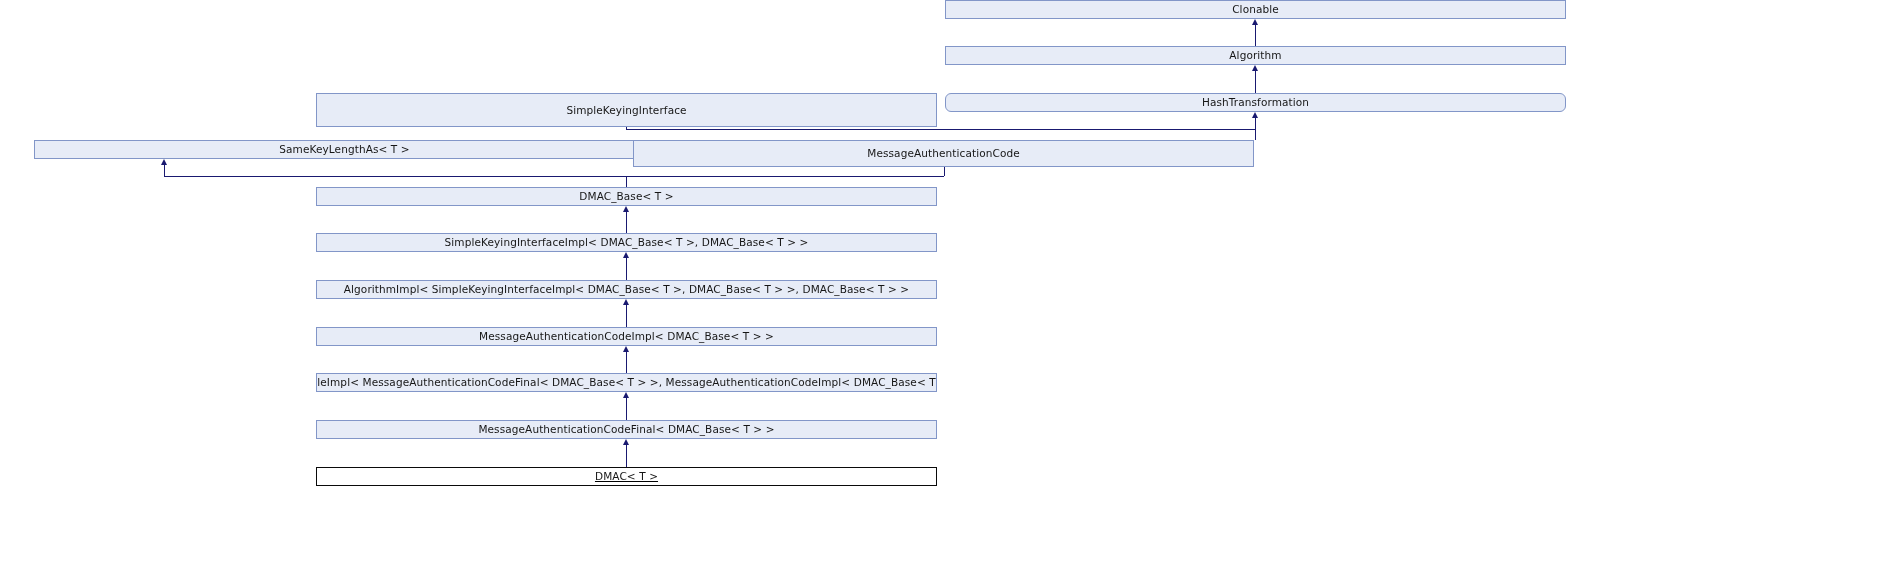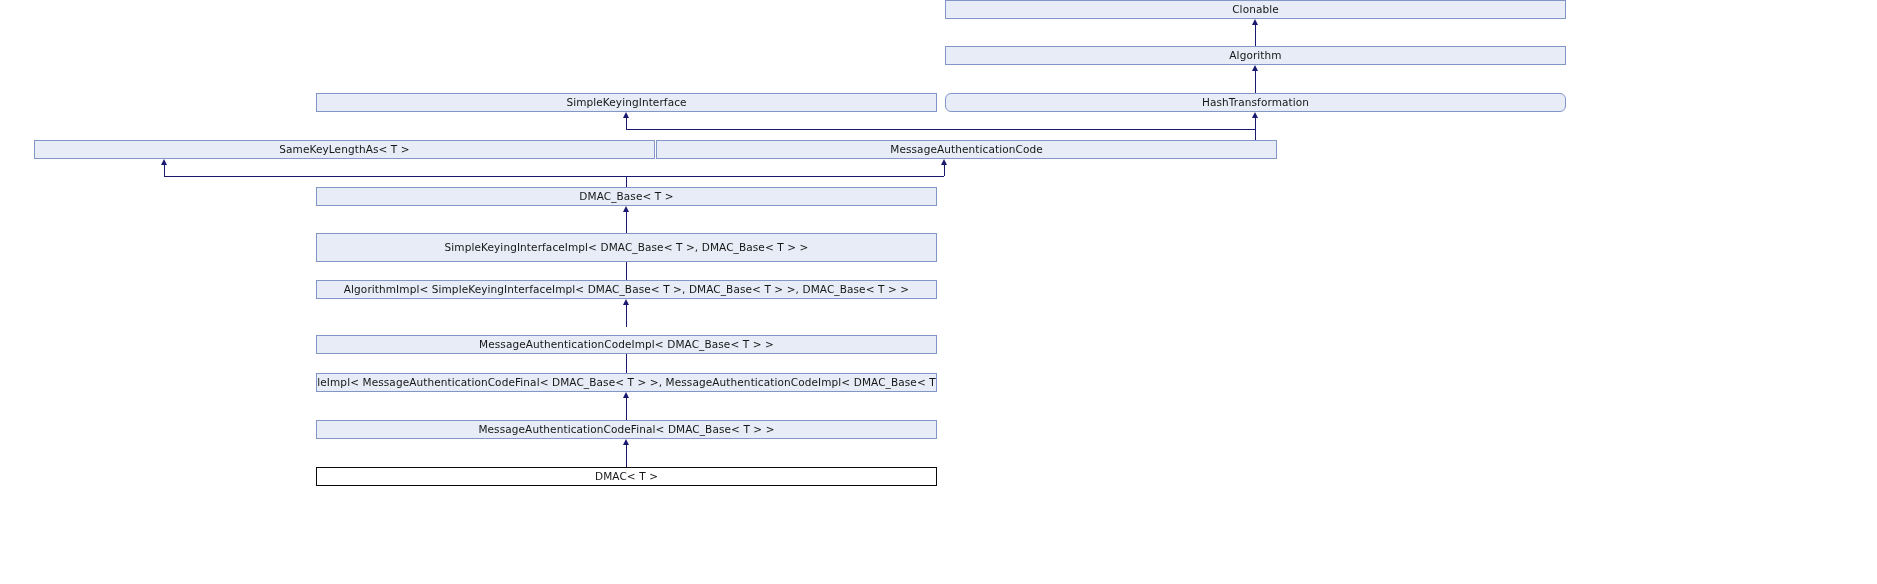--- a/index.html
+++ b/index.html
@@ -1,21 +1,21 @@
 <!DOCTYPE html>
 <html><head>
 <meta charset="utf-8">
 <style>
   html,body{margin:0;padding:0;background:#ffffff;}
   body{font-family:"DejaVu Sans","Liberation Sans",sans-serif;}
   #diagram{position:relative;width:1877px;height:584px;background:#ffffff;overflow:hidden;}
   .node{position:absolute;box-sizing:border-box;background:#e7ecf7;border:1px solid #8296c8;
         display:flex;align-items:center;justify-content:center;overflow:hidden;white-space:nowrap;}
   .node .lbl{font-size:10.5px;color:#161616;line-height:1;letter-spacing:0.1px;}
-  .node.focus{border:1px solid #0a0a0a;background:#ffffff;}
+  .node.focus{border:1px solid #0a0a0a;background:#ffffff;text-decoration:underline;}
   .edge{position:absolute;background:#191970;}
   .edge.v{width:1px;}
   .edge.h{height:1px;}
   .arrow{position:absolute;width:0;height:0;border-left:3.5px solid transparent;
          border-right:3.5px solid transparent;border-bottom:6px solid #191970;}
 </style>
 </head>
 <body>
 
 <div id="diagram">
@@ -51,42 +51,42 @@
       <div class="edge v" style="left: 626px; top: 445px; height: 22px;"></div>
       <div class="arrow" style="left: 622.5px; top: 439px;"></div>
     </div>
   <div id="node-layer">
       <div class="node" style="left: 945px; top: 0px; width: 621px; height: 19px;">
         <span class="lbl">Clonable</span>
       </div>
       <div class="node" style="left: 945px; top: 46px; width: 621px; height: 19px; justify-content: center;">
         <span class="lbl">Algorithm</span>
       </div>
-      <div class="node" style="left: 316px; top: 93px; width: 621px; height: 19px;">
+      <div class="node" style="left: 316px; top: 93px; width: 621px; height: 34px;">
         <span class="lbl">SimpleKeyingInterface</span>
       </div>
       <div class="node" style="left: 945px; top: 93px; width: 621px; height: 19px; border-radius: 6px;">
         <span class="lbl">HashTransformation</span>
       </div>
       <div class="node" style="left: 2px; top: 140px; width: 621px; height: 19px; margin-left: 32px;">
         <span class="lbl">SameKeyLengthAs&lt; T &gt;</span>
       </div>
-      <div class="node" style="left: 656px; top: 140px; width: 621px; height: 19px;">
+      <div class="node" style="left: 633px; top: 140px; width: 621px; height: 27px;">
         <span class="lbl">MessageAuthenticationCode</span>
       </div>
       <div class="node" style="left: 316px; top: 187px; width: 621px; height: 19px;">
         <span class="lbl">DMAC_Base&lt; T &gt;</span>
       </div>
-      <div class="node" style="left: 316px; top: 233px; width: 621px; height: 29px;">
+      <div class="node" style="left: 316px; top: 233px; width: 621px; height: 19px;">
         <span class="lbl">SimpleKeyingInterfaceImpl&lt; DMAC_Base&lt; T &gt;, DMAC_Base&lt; T &gt; &gt;</span>
       </div>
       <div class="node" style="left: 316px; top: 280px; width: 621px; height: 19px;">
         <span class="lbl">AlgorithmImpl&lt; SimpleKeyingInterfaceImpl&lt; DMAC_Base&lt; T &gt;, DMAC_Base&lt; T &gt; &gt;, DMAC_Base&lt; T &gt; &gt;</span>
       </div>
-      <div class="node" style="left: 316px; top: 335px; width: 621px; height: 19px;">
+      <div class="node" style="left: 316px; top: 327px; width: 621px; height: 19px;">
         <span class="lbl">MessageAuthenticationCodeImpl&lt; DMAC_Base&lt; T &gt; &gt;</span>
       </div>
       <div class="node" style="left: 316px; top: 373px; width: 621px; height: 19px;">
         <span class="lbl">ClonableImpl&lt; MessageAuthenticationCodeFinal&lt; DMAC_Base&lt; T &gt; &gt;, MessageAuthenticationCodeImpl&lt; DMAC_Base&lt; T &gt; &gt; &gt;</span>
       </div>
       <div class="node" style="left: 316px; top: 420px; width: 621px; height: 19px;">
         <span class="lbl">MessageAuthenticationCodeFinal&lt; DMAC_Base&lt; T &gt; &gt;</span>
       </div>
       <div class="node focus" style="left: 316px; top: 467px; width: 621px; height: 19px;">
         <span class="lbl">DMAC&lt; T &gt;</span>

